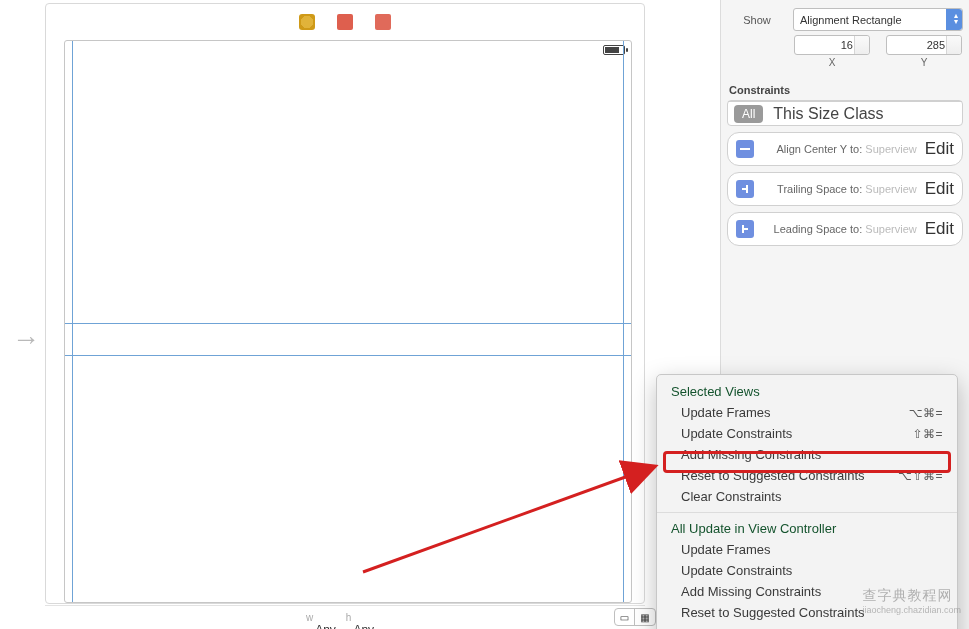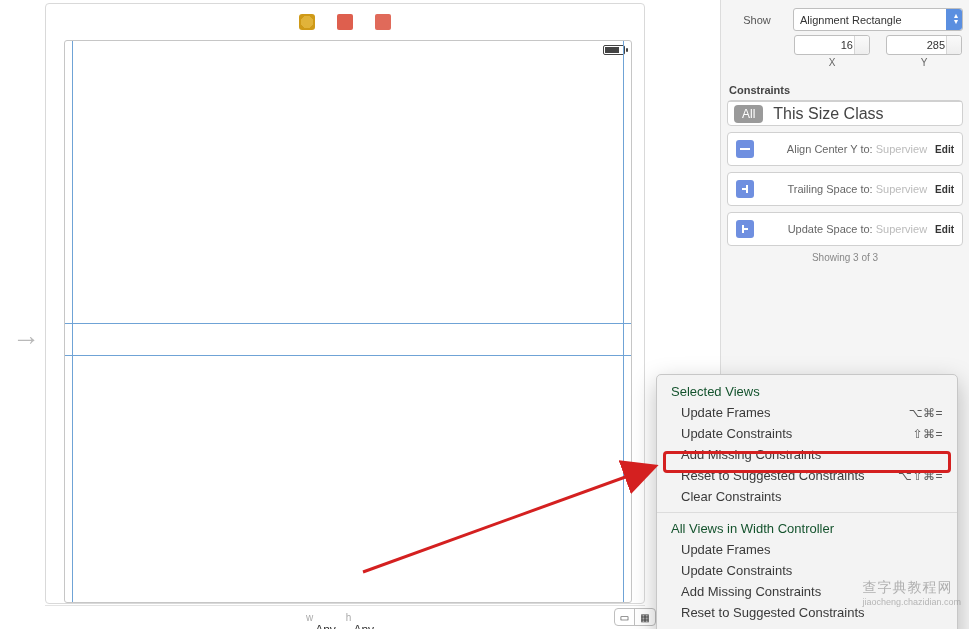--- a/index.html
+++ b/index.html
@@ -59,42 +59,42 @@
   .ag-box { position: relative; width: 100px; height: 40px; border: 1px dashed #ccc; display: flex; align-items: center; justify-content: center; color: #bbb; font-size: 22px; font-weight: 300; }
   .ag-line { position: absolute; background: #3f78c6; }
   .ag-line.h1 { left: -18px; right: -18px; height: 1px; top: 8px; }
   .ag-line.h2 { left: -18px; right: -18px; height: 1px; bottom: 8px; }
   .ag-line.v1 { top: -14px; bottom: -14px; width: 1px; left: 14px; }
   .ag-line.v2 { top: -14px; bottom: -14px; width: 1px; right: 14px; }
   .classbar { height: 24px; border-top: 1px solid #d0d0d0; display: flex; align-items: center; gap: 10px; padding-left: 6px; }
   .all-chip { font-size: 12px; background: #9a9a9a; color: #fff; padding: 2px 8px; border-radius: 4px; }
   .classbar .txt { font-size: 16px; color: #444; }
 
-  .crow { background: #fff; border: 1px solid #d0d0d0; border-radius: 4px; height: 34px; display: flex; align-items: center; padding: 0 8px; margin-top: 6px; gap: 8px; }
+  .crow { background: #fff; border: 1px solid #d0d0d0; border-radius: 12px; height: 34px; display: flex; align-items: center; padding: 0 8px; margin-top: 6px; gap: 8px; }
   .crow .badge { width: 18px; height: 18px; border-radius: 3px; background: #6f8fe0; display: flex; align-items: center; justify-content: center; }
   .crow .badge svg { width: 12px; height: 12px; }
   .crow .main { flex: 1; font-size: 11px; text-align: right; }
   .crow .main .to { color: #666; }
   .crow .main .sv { color: #bbb; }
-  .crow .edit { font-weight: 700; font-size: 10px; cursor: pointer; }
+  .crow .edit { font-weight: 400; font-size: 17px; cursor: pointer; }
 
   .showing { text-align: center; font-size: 10px; color: #888; margin-top: 6px; }
 
   
   .menu { position: absolute; left: 656px; top: 374px; width: 302px; background: #f3f3f3; border: 1px solid #c7c7c7; border-radius: 5px; box-shadow: 0 8px 24px rgba(0,0,0,0.25); padding: 6px 0; font-size: 13px; }
   .menu .mhdr { color: #14532d; padding: 3px 14px; }
   .menu .mitem { display: flex; align-items: center; padding: 3px 14px 3px 24px; color: #3a3a3a; }
   .menu .mitem .short { margin-left: auto; color: #5a5a5a; font-size: 12px; letter-spacing: 0.5px; }
   .menu .sep { height: 1px; background: #dcdcdc; margin: 5px 0; }
   .menu .highlight { position: absolute; left: 6px; right: 6px; top: 76px; height: 22px; border: 3px solid #d42020; border-radius: 4px; pointer-events: none; }
 
   
   .red-arrow { position: absolute; left: 353px; top: 457px; width: 320px; height: 120px; pointer-events: none; }
 
-  .watermark { position: absolute; right: 8px; bottom: 22px; font-size: 14px; color: rgba(120,120,120,0.55); font-family: "SimSun", serif; letter-spacing: 1px; }
+  .watermark { position: absolute; right: 8px; bottom: 14px; font-size: 14px; color: rgba(120,120,120,0.55); font-family: "SimSun", serif; letter-spacing: 1px; }
   .watermark .sub { display:block; font-size: 9px; color: rgba(120,120,120,0.5); letter-spacing: 0; text-align: right; }
 </style>
 </head>
 <body>
 
 <div class="canvas-arrow">→</div>
 <div class="canvas-wrap">
   <div class="toolbar-icons">
     <div class="ic ic-id"></div>
     <div class="ic ic-cube"></div>
@@ -185,25 +185,24 @@
     <div class="main"><span class="to">Trailing Space to:</span> <span class="sv">Superview</span></div>
     <span class="edit">Edit</span>
   </div>
   <div class="crow">
     <div class="badge">
         <svg viewBox="0 0 12 12">
           <rect x="3" y="2" width="2" height="8" fill="#fff"></rect>
           <rect x="5" y="5" width="4" height="2" fill="#fff"></rect>
         </svg>
       </div>
-    <div class="main"><span class="to">Update Space to:</span> <span class="sv">Superview</span></div>
+    <div class="main"><span class="to">Leading Space to:</span> <span class="sv">Superview</span></div>
     <span class="edit">Edit</span>
   </div>
 
-  <div class="showing">Showing 3 of 3</div>
 </div>
 
 <div class="menu">
   <div class="mhdr">Selected Views</div>
   <div class="mitem">
       <span>Update Frames</span>
       <span class="short">⌥⌘=</span>
     </div>
   <div class="mitem">
       <span>Update Constraints</span>
@@ -214,21 +213,21 @@
       <span class="short"></span>
     </div>
   <div class="mitem">
       <span>Reset to Suggested Constraints</span>
       <span class="short">⌥⇧⌘=</span>
     </div>
   <div class="mitem">
       <span>Clear Constraints</span>
     </div>
   <div class="sep"></div>
-  <div class="mhdr">All Views in Width Controller</div>
+  <div class="mhdr">All Update in View Controller</div>
   <div class="mitem">
       <span>Update Frames</span>
     </div>
   <div class="mitem">
       <span>Update Constraints</span>
     </div>
   <div class="mitem">
       <span>Add Missing Constraints</span>
     </div>
   <div class="mitem">

